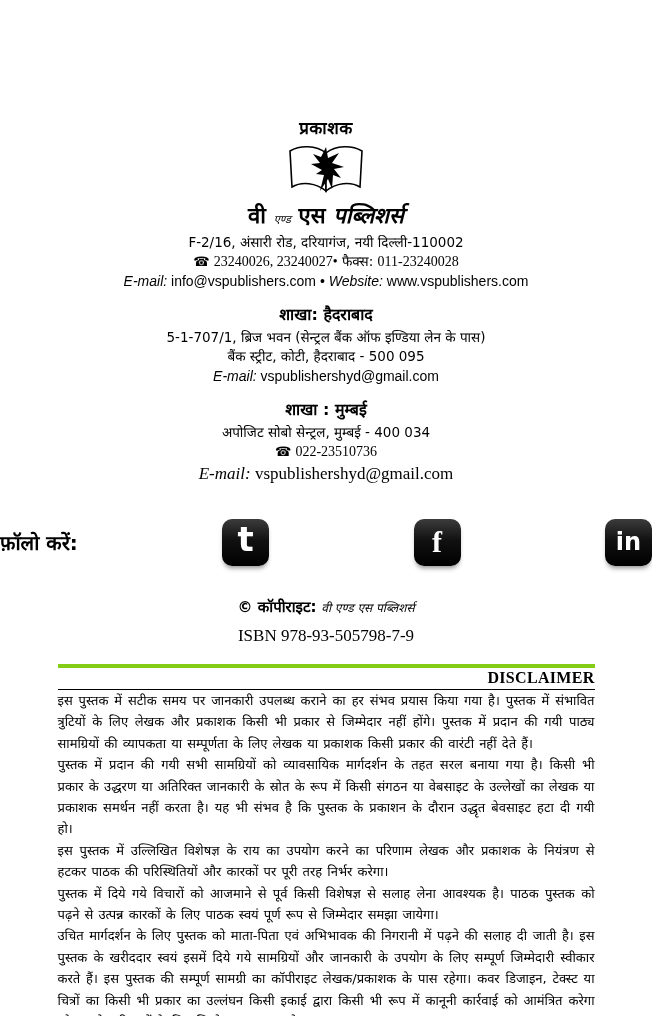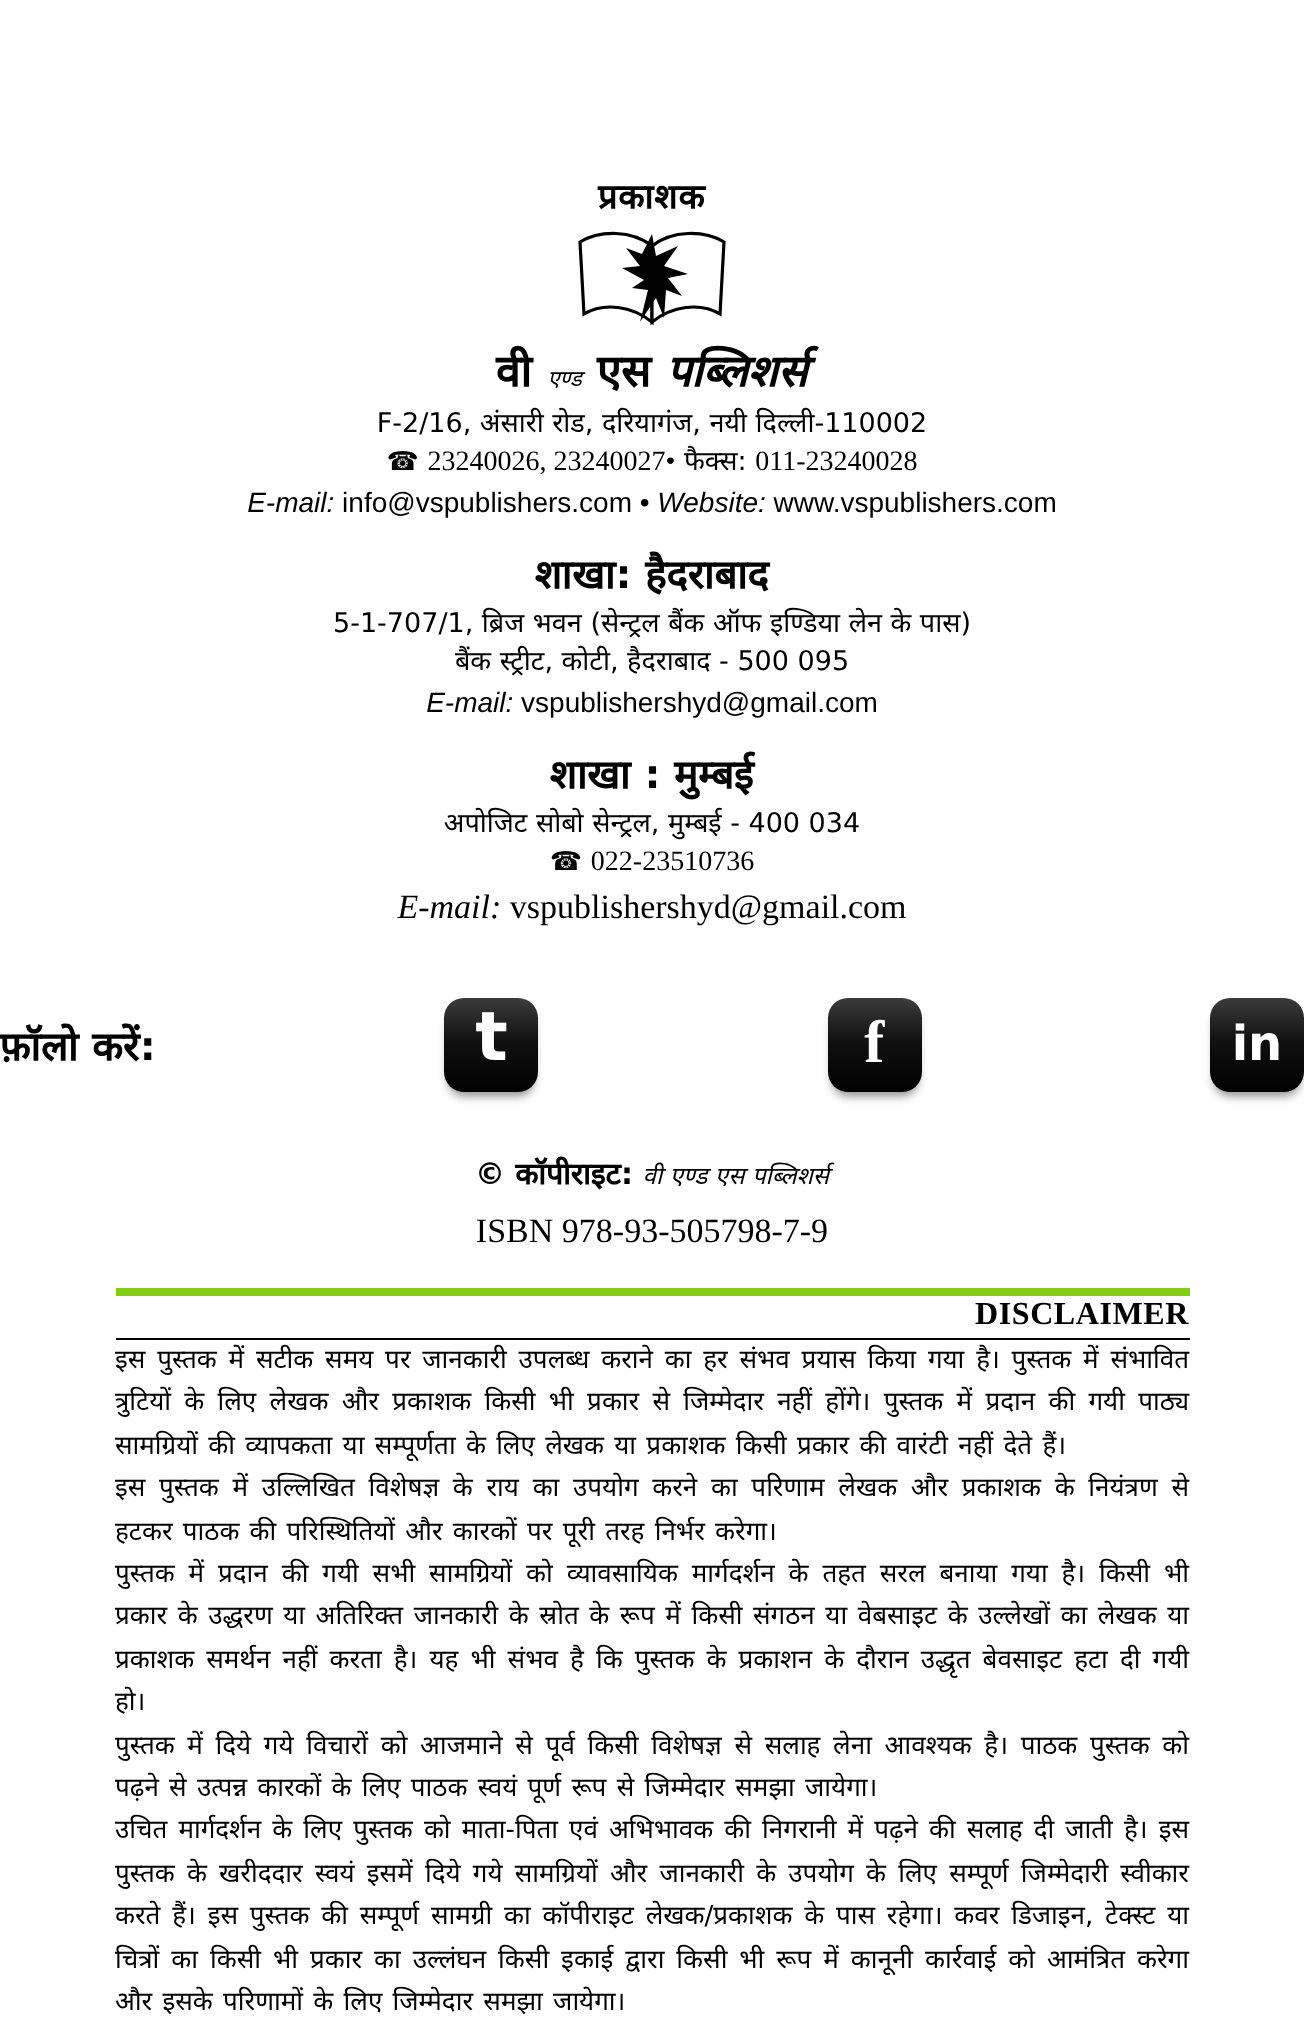--- a/index.html
+++ b/index.html
@@ -5,40 +5,40 @@
   * { margin: 0; padding: 0; box-sizing: border-box; }
   html, body { background: #ffffff; }
   body {
     width: 652px; height: 1016px;
     margin: 0 auto;
     font-family: "DejaVu Sans", sans-serif;
     color: #000000;
     overflow: hidden;
     position: relative;
   }
-  .page { width: 652px; height: 1016px; padding-top: 86px; }
+  .page { width: 652px; height: 1016px; padding-top: 116px; }
   .center { text-align: center; }
   .ital  { font-style: italic; }
 
   .publisher-heading { font-size: 17px; font-weight: bold; letter-spacing: .5px; }
 
   .logo-wrap { margin-top: 2px; }
   .logo-svg { display: inline-block; vertical-align: middle; }
 
   .logo-text { font-size: 22px; font-weight: bold; margin-top: -2px; }
   .logo-text .tiny { font-size: 11px; font-weight: normal; font-style: italic; }
   .logo-text .pub  { font-style: italic; font-weight: 600; }
 
   .addr-line { font-size: 13.5px; line-height: 17px; margin-top: 2px; }
   .addr-line .num { font-family: "Liberation Serif", serif; font-size: 14px; }
   .email-line { font-family: Liberation Sans, sans-serif; font-size: 14px; line-height: 18px; margin-top: 2px; }
   .phone-glyph { font-size: 13px; }
 
   .branch { margin-top: 13px; }
-  .branch-heading { font-size: 20px; font-weight: bold; margin-bottom: 4px; }
+  .branch-heading { font-size: 16px; font-weight: bold; margin-bottom: 4px; }
 
   .mumbai-email { font-family: "Liberation Serif", serif; font-size: 17px; margin-top: 4px; }
 
   .follow-row {
     margin-top: 32px;
     display: flex; align-items: center; justify-content: space-between; gap: 24px;
     height: 52px;
   }
   .follow-label { font-size: 20px; font-weight: bold; }
   .social-icon {
@@ -148,20 +148,20 @@
     <span class="bold">© कॉपीराइट:</span>
     <span class="brand">वी एण्ड एस पब्लिशर्स</span>
   </div>
 
   <div class="center isbn-line">ISBN 978-93-505798-7-9</div>
 
   <div class="disclaimer">
     <div class="disclaimer-heading">DISCLAIMER</div>
     <div class="disclaimer-body">
       <p>इस पुस्तक में सटीक समय पर जानकारी उपलब्ध कराने का हर संभव प्रयास किया गया है। पुस्तक में संभावित त्रुटियों के लिए लेखक और प्रकाशक किसी भी प्रकार से जिम्मेदार नहीं होंगे। पुस्तक में प्रदान की गयी पाठ्य सामग्रियों की व्यापकता या सम्पूर्णता के लिए लेखक या प्रकाशक किसी प्रकार की वारंटी नहीं देते हैं।</p>
+      <p>पुस्तक में प्रदान की गयी सभी सामग्रियों को व्यावसायिक मार्गदर्शन के तहत सरल बनाया गया है। किसी भी प्रकार के उद्धरण या अतिरिक्त जानकारी के स्रोत के रूप में किसी संगठन या वेबसाइट के उल्लेखों का लेखक या प्रकाशक समर्थन नहीं करता है। यह भी संभव है कि पुस्तक के प्रकाशन के दौरान उद्धृत बेवसाइट हटा दी गयी हो।</p>
       <p>इस पुस्तक में उल्लिखित विशेषज्ञ के राय का उपयोग करने का परिणाम लेखक और प्रकाशक के नियंत्रण से हटकर पाठक की परिस्थितियों और कारकों पर पूरी तरह निर्भर करेगा।</p>
-      <p>पुस्तक में प्रदान की गयी सभी सामग्रियों को व्यावसायिक मार्गदर्शन के तहत सरल बनाया गया है। किसी भी प्रकार के उद्धरण या अतिरिक्त जानकारी के स्रोत के रूप में किसी संगठन या वेबसाइट के उल्लेखों का लेखक या प्रकाशक समर्थन नहीं करता है। यह भी संभव है कि पुस्तक के प्रकाशन के दौरान उद्धृत बेवसाइट हटा दी गयी हो।</p>
       <p>पुस्तक में दिये गये विचारों को आजमाने से पूर्व किसी विशेषज्ञ से सलाह लेना आवश्यक है। पाठक पुस्तक को पढ़ने से उत्पन्न कारकों के लिए पाठक स्वयं पूर्ण रूप से जिम्मेदार समझा जायेगा।</p>
       <p>उचित मार्गदर्शन के लिए पुस्तक को माता-पिता एवं अभिभावक की निगरानी में पढ़ने की सलाह दी जाती है। इस पुस्तक के खरीददार स्वयं इसमें दिये गये सामग्रियों और जानकारी के उपयोग के लिए सम्पूर्ण जिम्मेदारी स्वीकार करते हैं। इस पुस्तक की सम्पूर्ण सामग्री का कॉपीराइट लेखक/प्रकाशक के पास रहेगा। कवर डिजाइन, टेक्स्ट या चित्रों का किसी भी प्रकार का उल्लंघन किसी इकाई द्वारा किसी भी रूप में कानूनी कार्रवाई को आमंत्रित करेगा और इसके परिणामों के लिए जिम्मेदार समझा जायेगा।</p>
     </div>
   </div>
 
 </div>
 
 </body></html>

